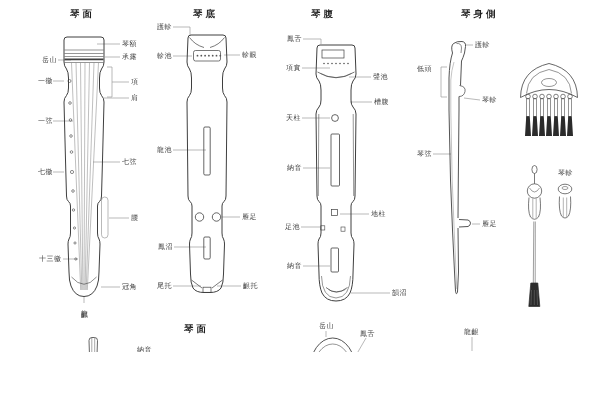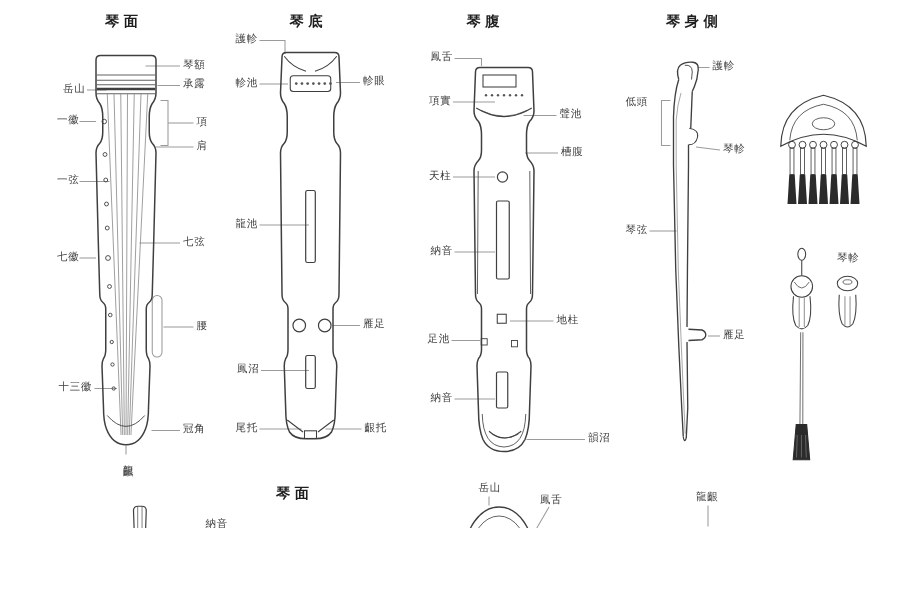--- a/index.html
+++ b/index.html
@@ -273,21 +273,21 @@
   <g stroke="#3f3f3f" fill="none" stroke-width="0.9">
     <path d="M450,363.5 Q451.5,356 466,353.5 L477.5,352.5 Q495.5,351.5 496.5,359.5 Q495.5,367.5 477.5,367.5
              L466,367.2 Q452,366.5 450,363.5 Z"></path>
     <path d="M467.5,353.3 L467.5,367.3 M477.5,352.5 L477.5,367.5" stroke-width="0.55"></path>
   </g>
 </svg>
 
   <div class="title" style="left:70px;top:8px">琴面</div>
   <div class="title" style="left:193px;top:8px">琴底</div>
   <div class="title" style="left:311px;top:8px">琴腹</div>
-  <div class="title" style="left:444px;top:8px">琴身側</div>
+  <div class="title" style="left:461px;top:8px">琴身側</div>
   <div class="title" style="left:184px;top:323px">琴面</div>
 
   <div class="lbl" style="left:42px;top:56px">岳山</div>
   <div class="lbl" style="left:38px;top:77px">一徽</div>
   <div class="lbl" style="left:38px;top:117px">一弦</div>
   <div class="lbl" style="left:38px;top:168px">七徽</div>
   <div class="lbl" style="left:39px;top:255px">十三徽</div>
   <div class="lbl" style="left:122px;top:40px">琴額</div>
   <div class="lbl" style="left:122px;top:53px">承露</div>
   <div class="lbl" style="left:131px;top:78px">項</div>

